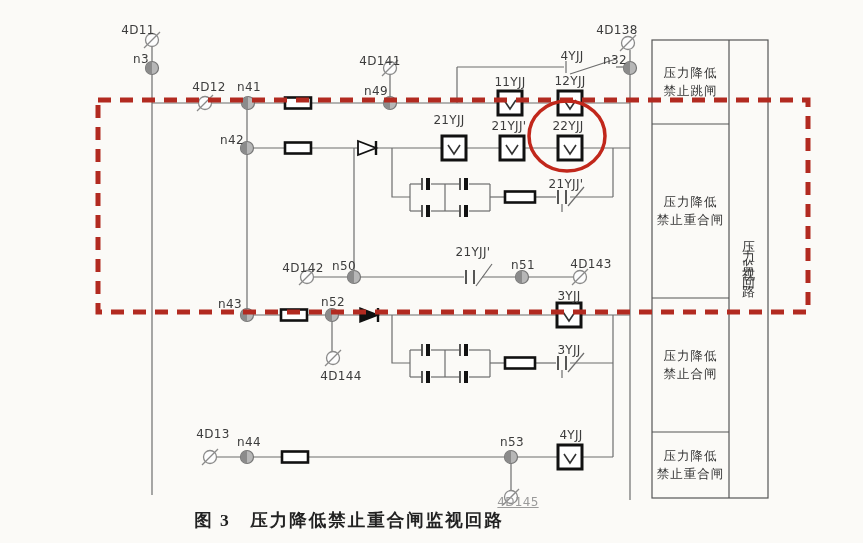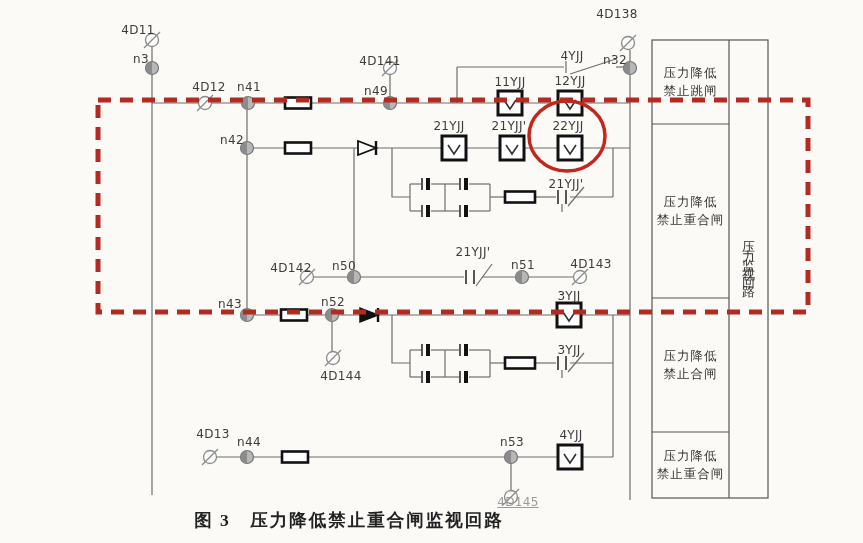--- a/index.html
+++ b/index.html
@@ -289,30 +289,30 @@
   <ellipse class="red-circ" cx="567" cy="136" rx="38" ry="35"></ellipse>
 </svg>
 
   <div class="lbl" style="left:138px;top:30px">4D11</div>
   <div class="lbl" style="left:141px;top:59px">n3</div>
   <div class="lbl" style="left:209px;top:87px">4D12</div>
   <div class="lbl" style="left:249px;top:87px">n41</div>
   <div class="lbl" style="left:380px;top:61px">4D141</div>
   <div class="lbl" style="left:376px;top:91px">n49</div>
   <div class="lbl" style="left:572px;top:56px">4YJJ</div>
-  <div class="lbl" style="left:617px;top:14px">4D138</div>
+  <div class="lbl" style="left:617px;top:30px">4D138</div>
   <div class="lbl" style="left:615px;top:60px">n32</div>
   <div class="lbl" style="left:510px;top:82px">11YJJ</div>
   <div class="lbl" style="left:570px;top:81px">12YJJ</div>
   <div class="lbl" style="left:232px;top:140px">n42</div>
-  <div class="lbl" style="left:449px;top:126px">21YJJ</div>
+  <div class="lbl" style="left:449px;top:120px">21YJJ</div>
   <div class="lbl" style="left:509px;top:126px">21YJJ'</div>
   <div class="lbl" style="left:568px;top:126px">22YJJ</div>
   <div class="lbl" style="left:566px;top:184px">21YJJ'</div>
-  <div class="lbl" style="left:291px;top:268px">4D142</div>
+  <div class="lbl" style="left:303px;top:268px">4D142</div>
   <div class="lbl" style="left:344px;top:266px">n50</div>
   <div class="lbl" style="left:473px;top:252px">21YJJ'</div>
   <div class="lbl" style="left:523px;top:265px">n51</div>
   <div class="lbl" style="left:591px;top:264px">4D143</div>
   <div class="lbl" style="left:230px;top:304px">n43</div>
   <div class="lbl" style="left:333px;top:302px">n52</div>
   <div class="lbl" style="left:341px;top:376px">4D144</div>
   <div class="lbl" style="left:569px;top:296px">3YJJ</div>
   <div class="lbl" style="left:569px;top:350px">3YJJ</div>
   <div class="lbl" style="left:213px;top:434px">4D13</div>

